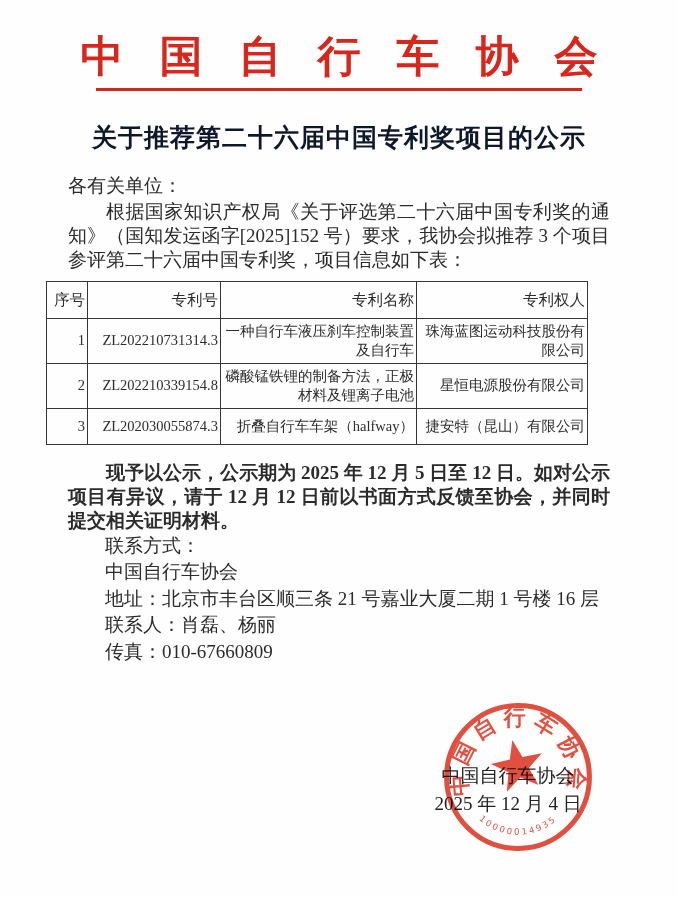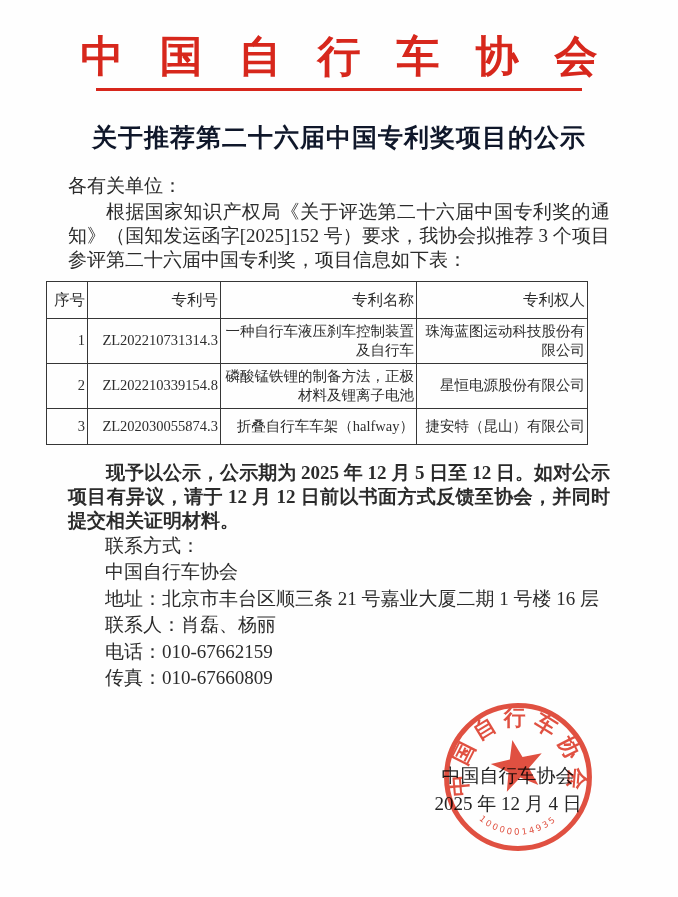--- a/index.html
+++ b/index.html
@@ -113,21 +113,20 @@
         </tr>
       </tbody>
     </table>
 
     <p class="para announce">现予以公示，公示期为 2025 年 12 月 5 日至 12 日。如对公示项目有异议，请于 12 月 12 日前以书面方式反馈至协会，并同时提交相关证明材料。</p>
 
     <p class="contact-line">联系方式：</p>
     <p class="contact-line">中国自行车协会</p>
     <p class="contact-line address"><span>地址：</span><span>北京市丰台区顺三条 21 号嘉业大厦二期 1 号楼 16 层</span></p>
     <p class="contact-line">联系人：肖磊、杨丽</p>
-    <p class="contact-line">电话：010-67662159</p>
     <p class="contact-line">传真：010-67660809</p>
   </div>
 
   <div class="signature">
     <div>中国自行车协会</div>
     <div>2025 年 12 月 4 日</div>
   </div>
 
   <div class="seal">
     <svg viewBox="0 0 154 154" xmlns="http://www.w3.org/2000/svg">

